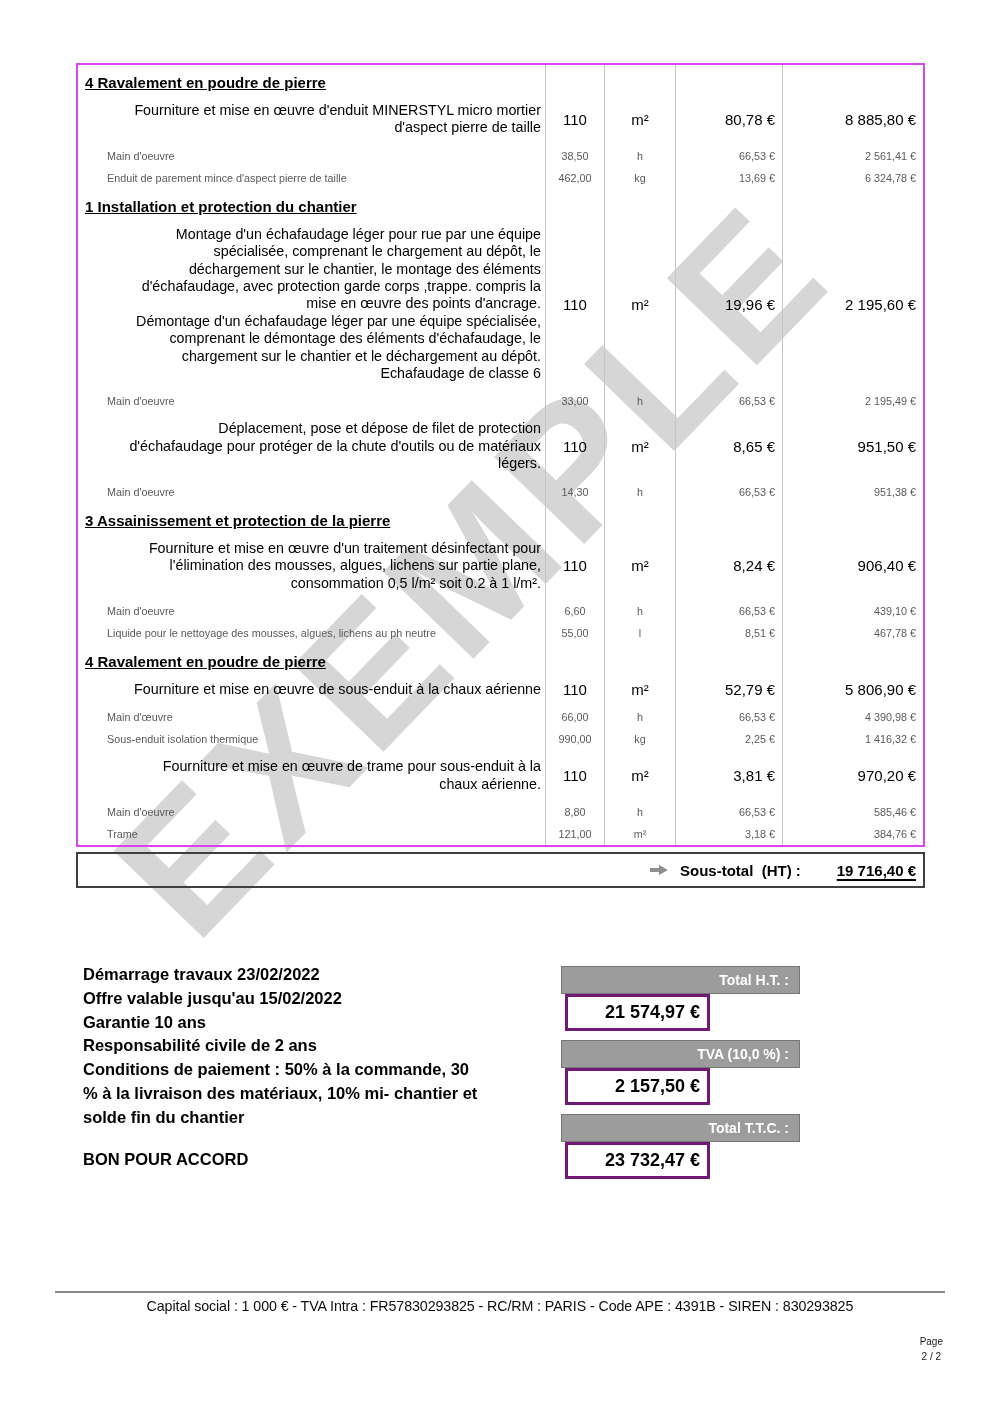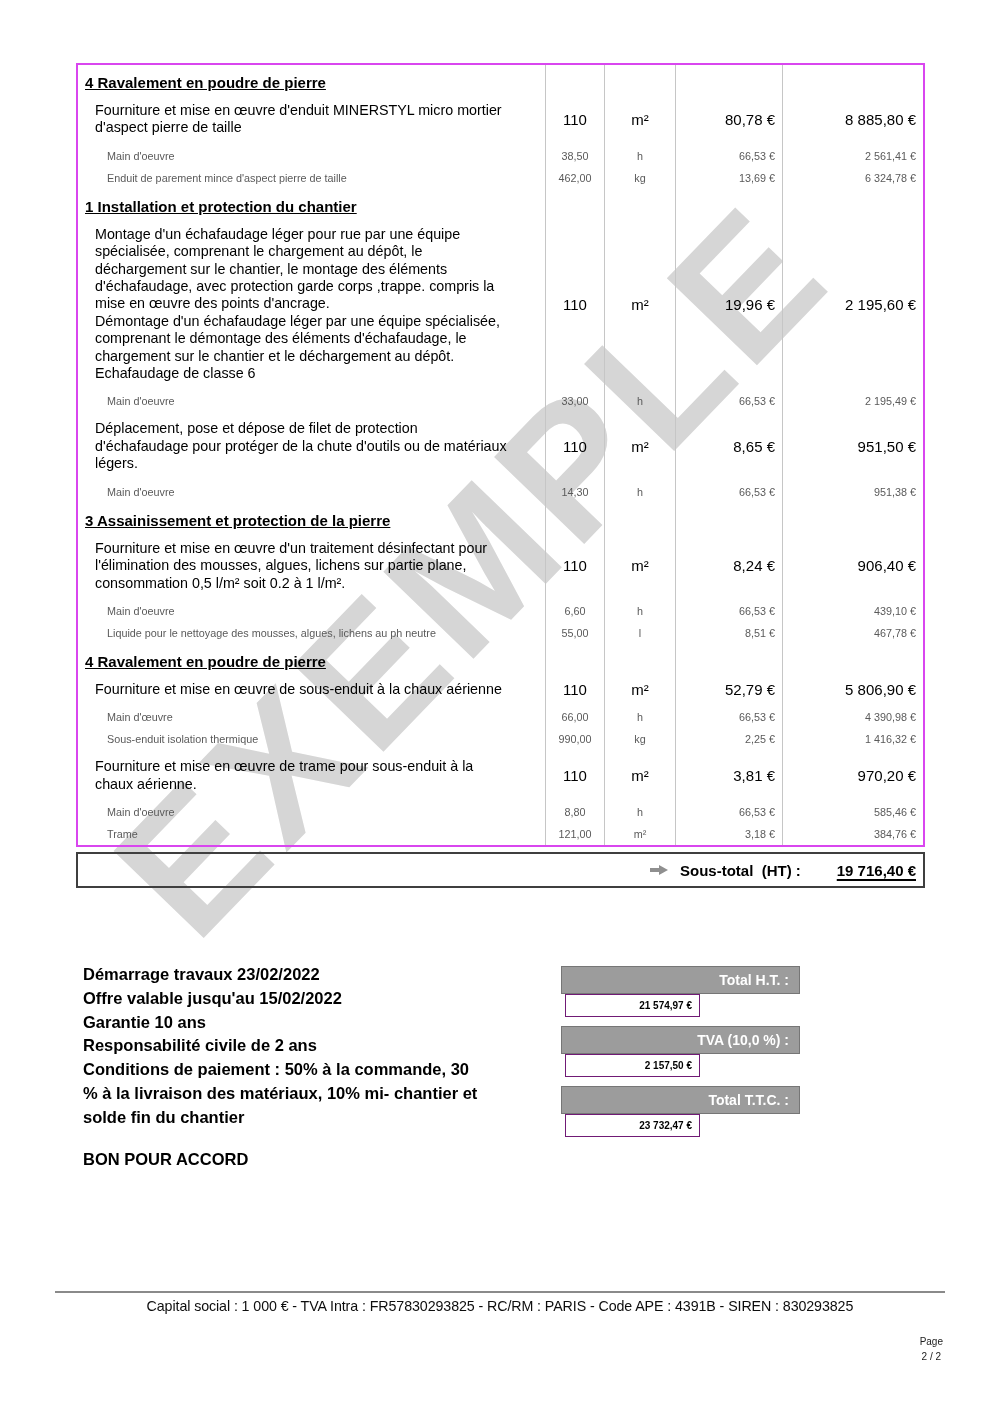--- a/index.html
+++ b/index.html
@@ -20,21 +20,21 @@
   .doc-table-wrap { position:absolute; left:76px; top:63px; width:849px; }
   .doc-table { border:2px solid #d946ef; background:transparent; }
   .trow { display:grid; grid-template-columns:467px 59px 71px 107px 1fr; }
   .cell { min-height:1px; }
   .cell.num { border-left:1px solid #c6c6c6; display:flex; align-items:center; }
   .cell.qty, .cell.unit { justify-content:center; }
   .cell.price, .cell.total { justify-content:flex-end; padding-right:7px; }
   .cell.desc { white-space:pre-line; }
 
   .row-section .cell.desc { font-size:15px; font-weight:bold; text-decoration:underline; padding:9px 4px 3px 7px; }
-  .row-item  { font-size:15px; }
+  .row-item  { font-size:15px;text-align:right; }
   .row-item .cell.desc { font-size:14.3px; line-height:17.4px; padding:8px 4px 8px 17px; }
   .row-sub   { color:#5a5a5a; font-size:10.8px; }
   .row-sub .cell.desc { padding:5px 4px 5px 29px; }
 
   
   .subtotal-box {
     display:flex; align-items:center; border:2px solid #3f3f3f; margin-top:5px;
     height:32px; font-weight:bold; font-size:15px; background:transparent;
   }
   .st-arrow { position:relative; width:19px; height:11px; margin-left:572px; flex:0 0 auto; }
@@ -47,22 +47,22 @@
   
   .conditions { position:absolute; left:83px; top:963px; width:430px;
     font-weight:bold; font-size:16.5px; line-height:23.8px; color:#000; }
   .approval  { position:absolute; left:83px; top:1150px; font-weight:bold; font-size:16.5px; }
 
   
   .totals { position:absolute; left:561px; top:966px; width:372px; }
   .totals-row { display:flex; margin-bottom:9px;flex-direction:column; }
   .t-label { width:227px; background:#9c9c9c; border:1px solid #767676; color:#ffffff;
     font-weight:bold; font-size:14px; text-align:right; padding:5px 10px 5px 0; }
-  .t-value { width:118px; margin-left:4px; border:1px solid #701a75; background:#fff;
-    font-weight:bold; font-size:10px; text-align:right; padding:5px 7px 5px 8px; color:#000; }
+  .t-value { width:118px; margin-left:4px; border:3px solid #701a75; background:#fff;
+    font-weight:bold; font-size:18px; text-align:right; padding:5px 7px 5px 14px; color:#000; }
 
   
   .footer-rule { position:absolute; left:55px; top:1291px; width:890px; height:2px; background:#8a8a8a; }
   .footer-text { position:absolute; left:0; top:1297px; width:100%; text-align:center; font-size:15px; color:#0d0d0d; }
   .footer-text > span { display:inline-block; transform:scaleX(0.95); letter-spacing:-0.1px; }
 
   .page-info { position:absolute; top:1336px; right:57px; text-align:center; font-size:10px; color:#1c1c1c; }
   .page-num  { margin-top:4px; }
 </style>
 </head>

